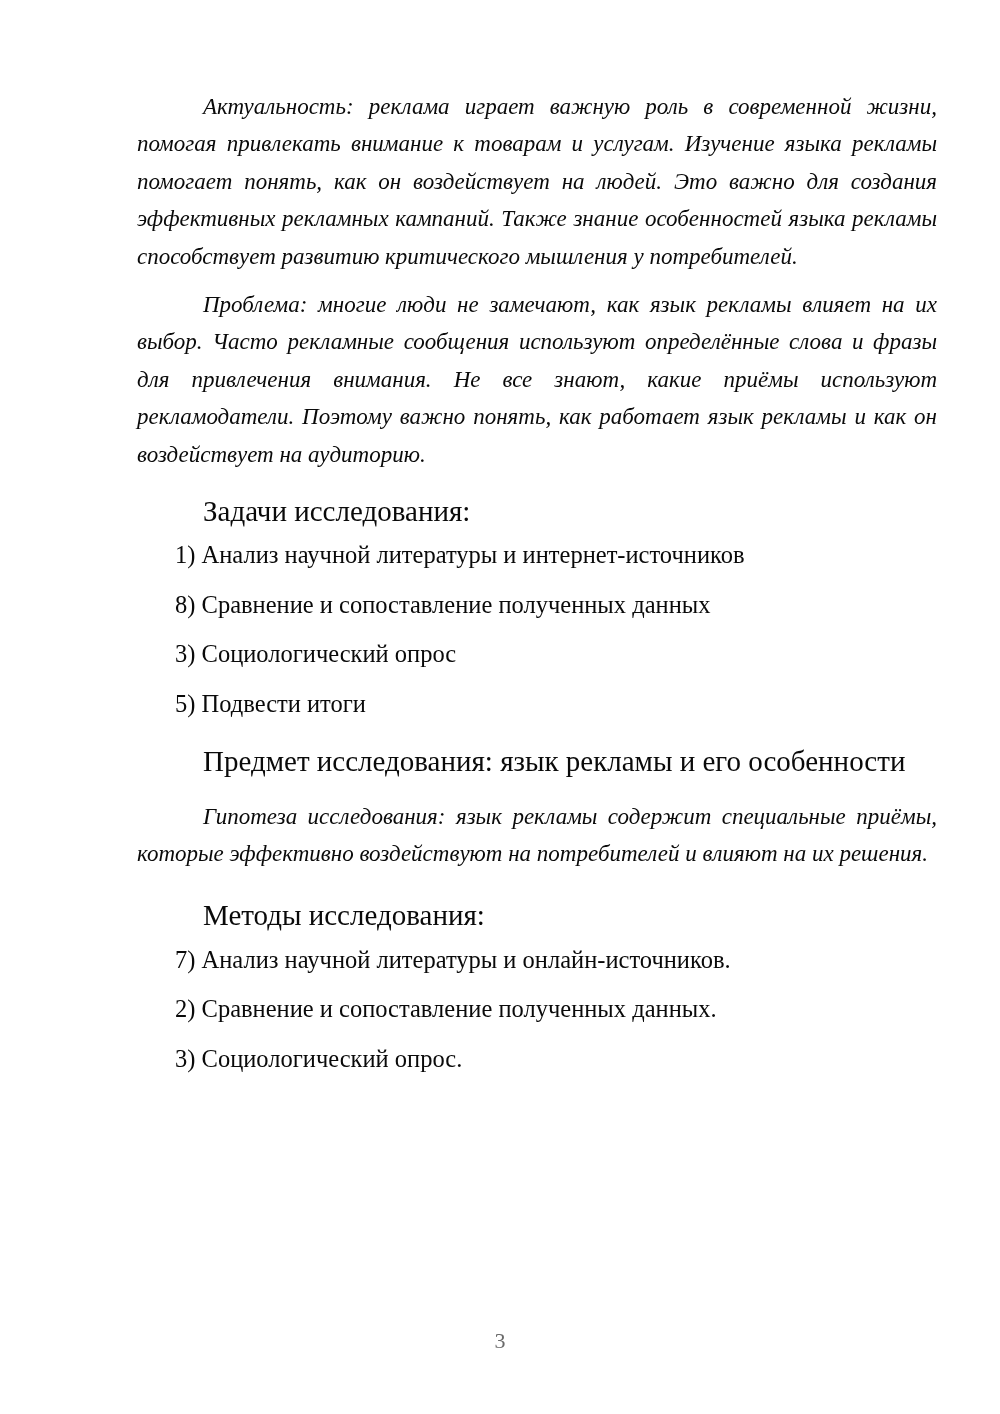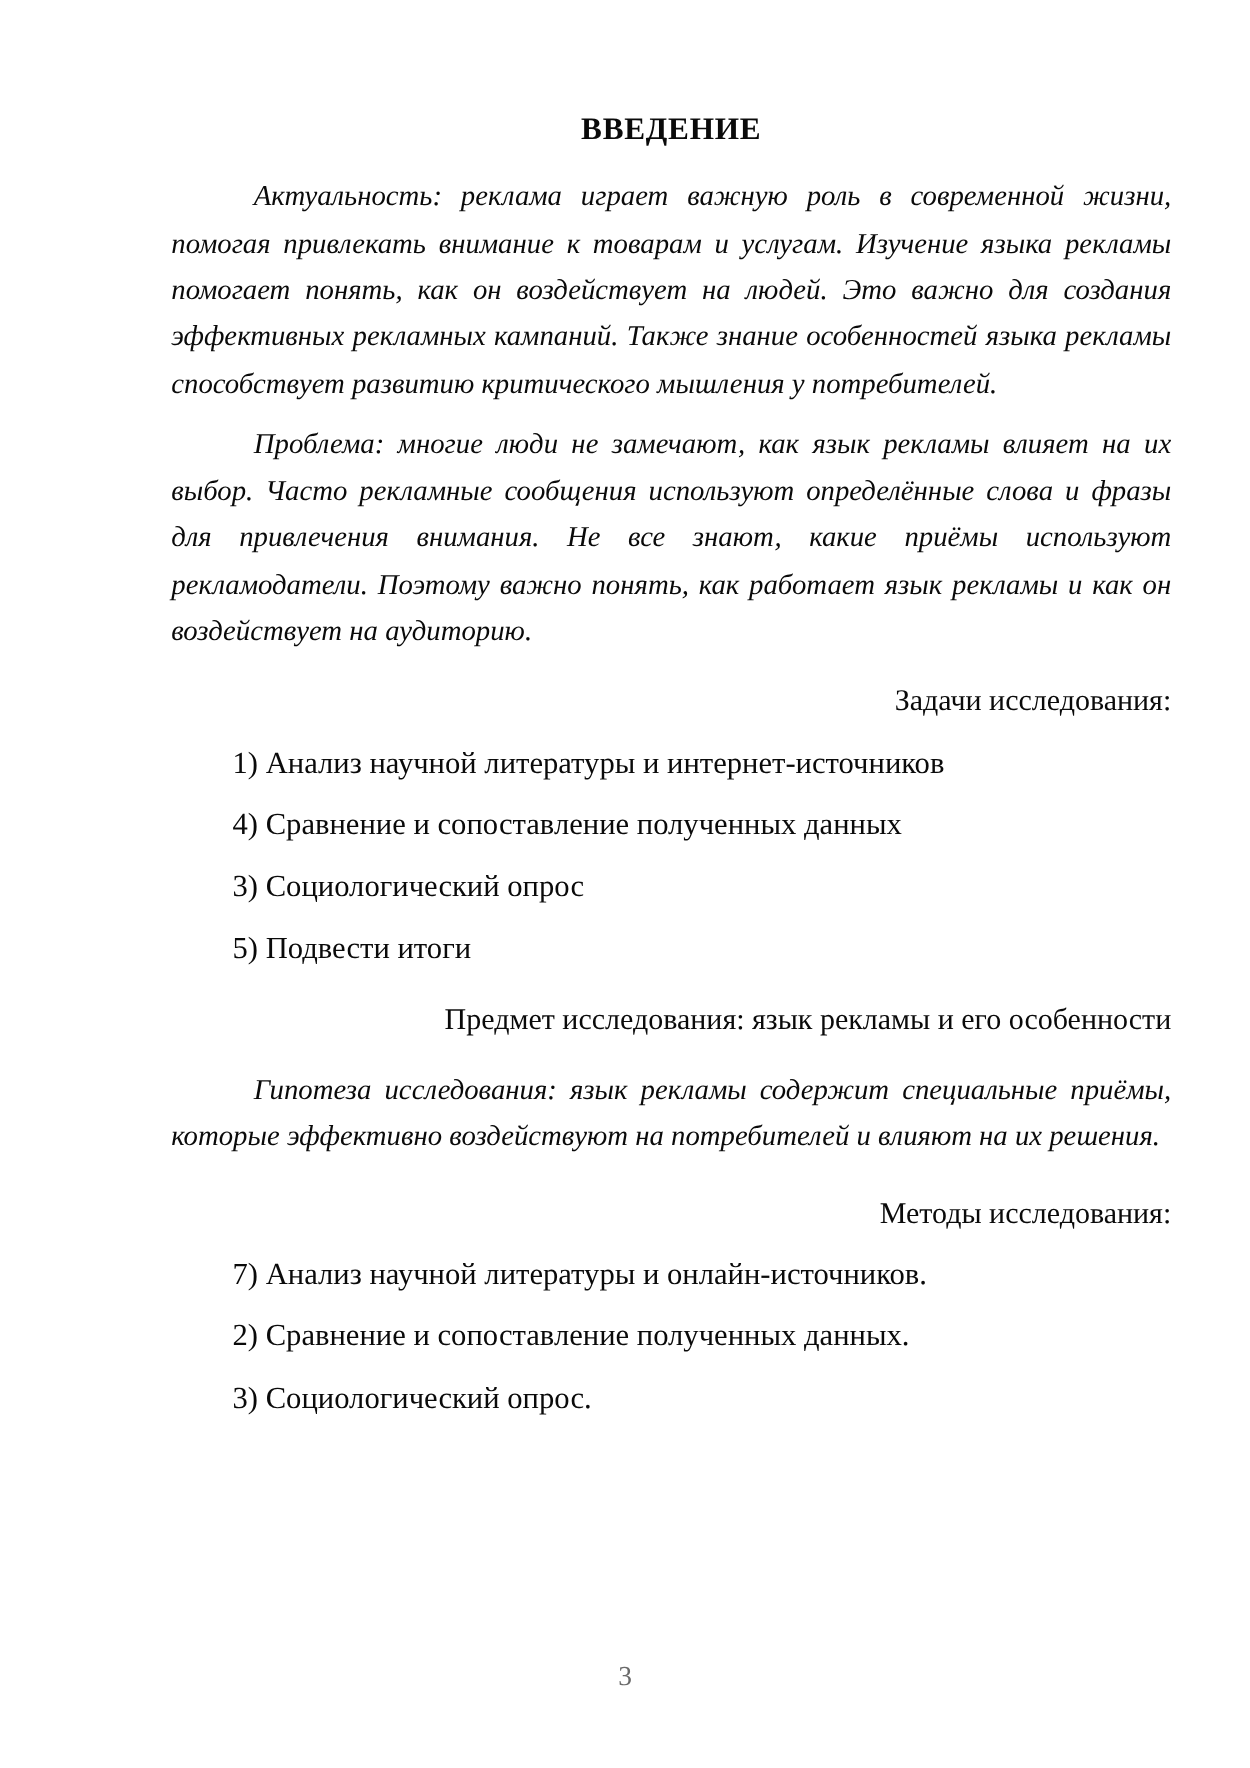--- a/index.html
+++ b/index.html
@@ -48,34 +48,34 @@
     text-align: justify;
     text-justify: inter-word;
     margin: 0 0 11px 0;
     text-indent: 66px;
     hyphens: none;
     font-style: italic;
   }
 
   
   p.lead {
-    font-size: 24px;
+    font-size: 29px;
     line-height: 37.4px;
-    text-align: right;
+    text-align: left;
     margin: 0 0 8px 0;
     text-indent: 66px;
   }
 
   p.lead.tight {
     margin-bottom: 6px;
   }
 
   ol.numlist {
     list-style: none;
-    margin: 11px;
+    margin: 0;
     padding: 0;
   }
 
   ol.numlist li {
     font-size: 24.5px;
     line-height: 37.4px;
     margin: 0 0 12px 0;
     padding-left: 38px;
     text-indent: -38px;
     margin-left: 38px;
@@ -97,34 +97,33 @@
     color: #6a6a6a;
   }
 </style>
 </head>
 <body>
 
 <div class="page">
 
   <div class="content">
 
-    <h1 class="doc-title">ВВЕДЕНИЕ</h1>
 
     <p class="para">Актуальность: реклама играет важную роль в современной жизни, помогая привлекать внимание к товарам и услугам. Изучение языка рекламы помогает понять, как он воздействует на людей. Это важно для создания эффективных рекламных кампаний. Также знание особенностей языка рекламы способствует развитию критического мышления у потребителей.</p>
 
     <p class="para">Проблема: многие люди не замечают, как язык рекламы влияет на их выбор. Часто рекламные сообщения используют определённые слова и фразы для привлечения внимания. Не все знают, какие приёмы используют рекламодатели. Поэтому важно понять, как работает язык рекламы и как он воздействует на аудиторию.</p>
 
 
     <div class="spacer-sm"></div>
 
     <p class="lead tight">Задачи исследования:</p>
 
     <ol class="numlist">
       <li>1) Анализ научной литературы и интернет-источников</li>
-      <li>4) Сравнение и сопоставление полученных данных</li>
+      <li>8) Сравнение и сопоставление полученных данных</li>
       <li>3) Социологический опрос</li>
       <li>5) Подвести итоги</li>
     </ol>
 
     <div class="spacer-sm"></div>
 
 
     <p class="lead">Предмет исследования: язык рекламы и его особенности</p>
 
     <div class="spacer-sm"></div>

